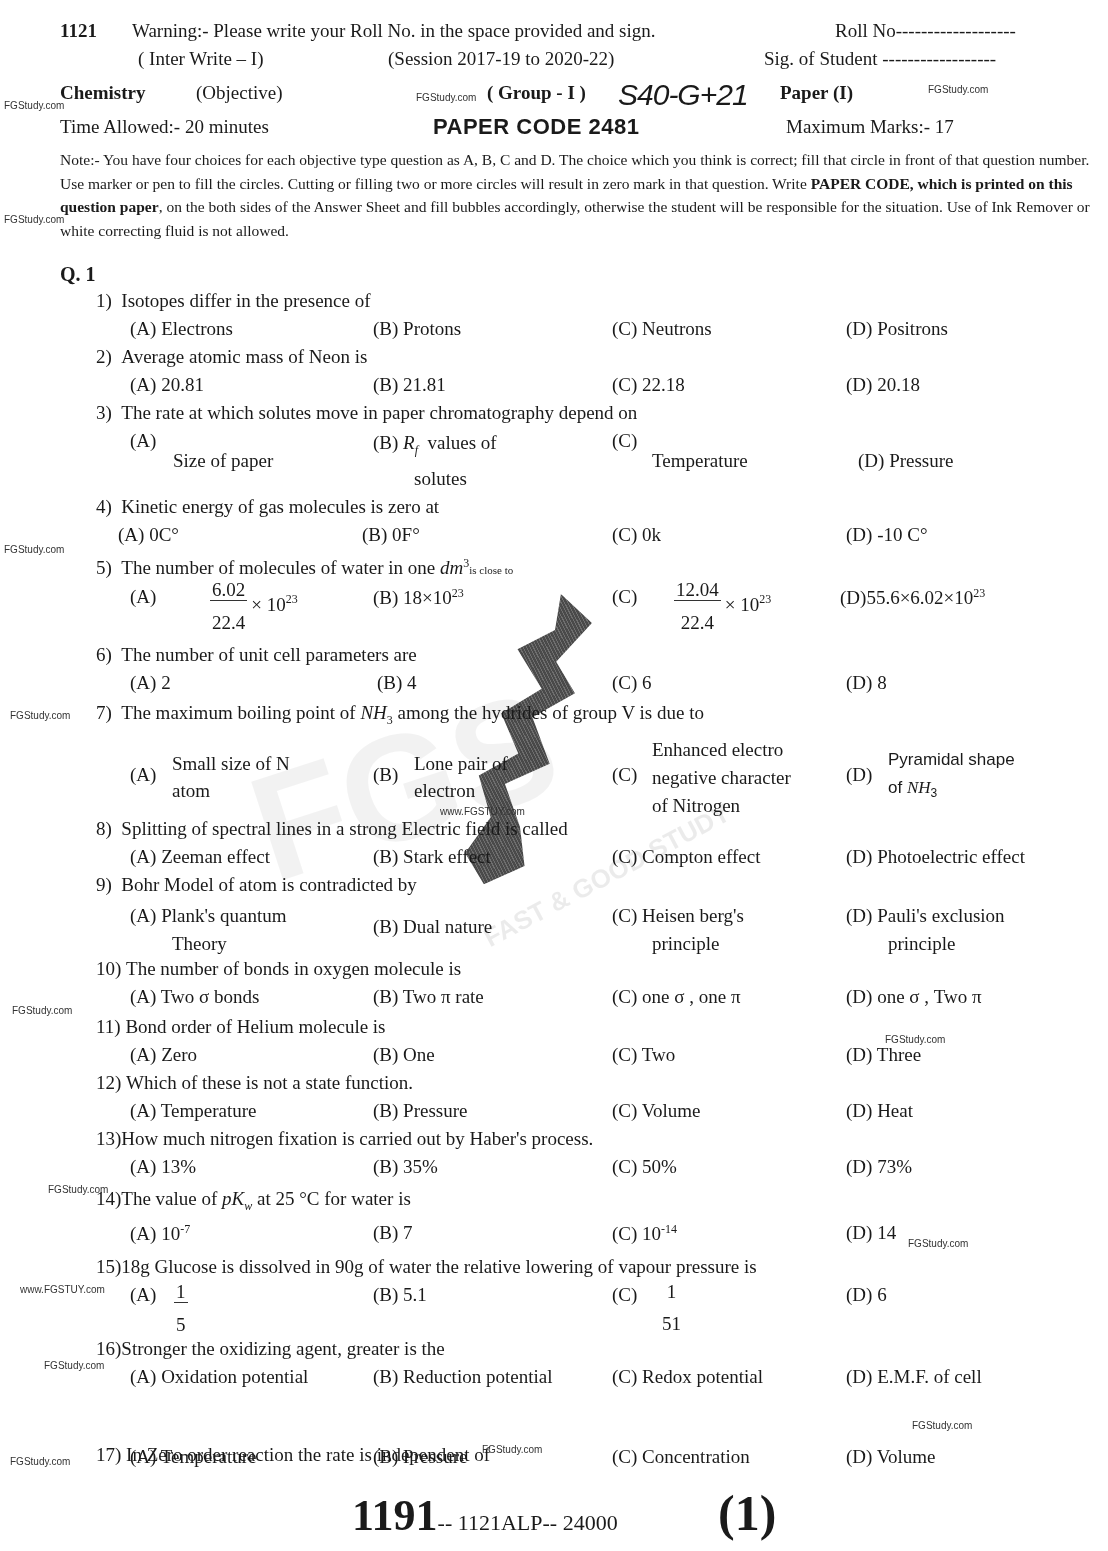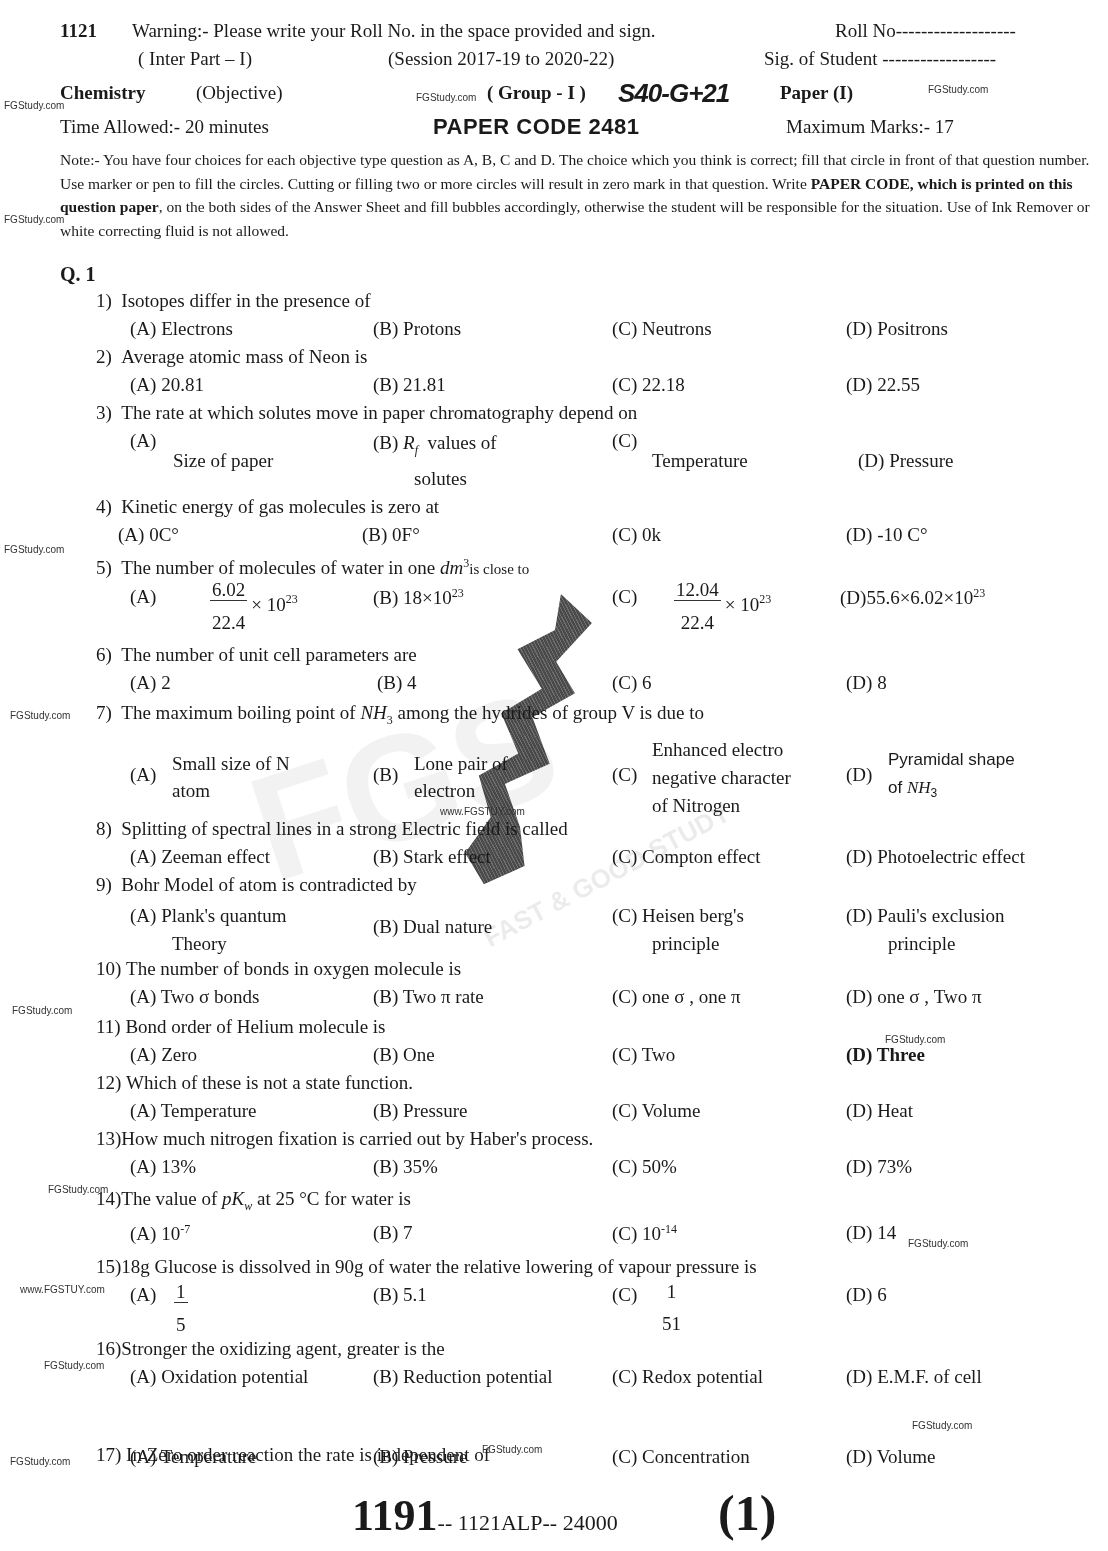--- a/index.html
+++ b/index.html
@@ -4,21 +4,21 @@
 <style>
   html, body { margin: 0; padding: 0; background: #ffffff; }
   body {
     width: 1108px; height: 1551px; position: relative; overflow: hidden;
     font-family: "Liberation Serif", "DejaVu Serif", serif; color: #1a1a1a;
   }
   .abs { position: absolute; white-space: nowrap; }
   .hdr { font-size: 19px; }
   .bold { font-weight: bold; }
   .paper-code { font-family: "Liberation Sans", "DejaVu Sans", sans-serif; font-weight: bold; font-size: 22px; letter-spacing: 0.5px; }
-  .hand { font-family: "Liberation Sans", sans-serif; font-weight: bold; font-style: italic; font-size: 26px; letter-spacing: -1px; }
+  .hand { font-family: "Liberation Sans", sans-serif; font-weight: normal; font-style: italic; font-size: 30px; letter-spacing: -1px; }
   .wm { font-family: "Liberation Sans", "DejaVu Sans", sans-serif; font-size: 10px; color: #333; }
   .note { font-size: 15.5px; line-height: 23.5px; left: 60px; top: 148px; width: 1030px; white-space: normal; text-align: left; }
   .qlabel { font-size: 20px; font-weight: bold; }
   .q { font-size: 19px; }
   .opt { font-size: 19px; }
   .frac { display: inline-block; vertical-align: middle; text-align: center; line-height: 1.05; margin: 0 4px; }
   .frac .num { display: block; border-bottom: 1px solid #333; padding: 0 2px; }
   .frac .den { display: block; padding: 0 2px; margin-top: 12px; }
   .it { font-style: italic; }
   sup { font-size: 12px; }
@@ -45,21 +45,21 @@
 <body>
 
 <div class="watermark-bg">FGS</div>
 <div class="watermark-tag">FAST &amp; GOOD STUDY</div>
 <div class="stamp"></div>
 
 <div class="abs hdr bold" style="left:60px; top:20px;">1121</div>
 <div class="abs hdr" style="left:132px; top:20px;">Warning:- Please write your Roll No. in the space provided and sign.</div>
 <div class="abs hdr" style="left:835px; top:20px;">Roll No-------------------</div>
 
-<div class="abs hdr" style="left:138px; top:48px;">( Inter Part – I)</div>
+<div class="abs hdr" style="left:138px; top:48px;">( Inter Write – I)</div>
 <div class="abs hdr" style="left:388px; top:48px;">(Session  2017-19 to 2020-22)</div>
 <div class="abs hdr" style="left:764px; top:48px;">Sig. of Student ------------------</div>
 
 <div class="abs hdr bold" style="left:60px; top:82px;">Chemistry</div>
 <div class="abs wm" style="left:4px; top:100px;">FGStudy.com</div>
 <div class="abs hdr" style="left:196px; top:82px;">(Objective)</div>
 <div class="abs wm" style="left:416px; top:92px;">FGStudy.com</div>
 <div class="abs hdr bold" style="left:487px; top:82px;">( Group - I )</div>
 <div class="abs hand" style="left:618px; top:78px;">S40-G+21</div>
 <div class="abs hdr bold" style="left:780px; top:82px;">Paper  (I)</div>
@@ -79,39 +79,39 @@
 <div class="abs q" style="left:96px; top:290px;"><span>1)</span>&nbsp;&nbsp;<span>Isotopes differ in the presence of</span></div>
 <div class="abs opt" style="left:130px; top:318px;">(A) Electrons</div>
 <div class="abs opt" style="left:373px; top:318px;">(B) Protons</div>
 <div class="abs opt" style="left:612px; top:318px;">(C)  Neutrons</div>
 <div class="abs opt" style="left:846px; top:318px;">(D)  Positrons</div>
 
 <div class="abs q" style="left:96px; top:346px;"><span>2)</span>&nbsp;&nbsp;<span>Average atomic mass of Neon is</span></div>
 <div class="abs opt" style="left:130px; top:374px;">(A) 20.81</div>
 <div class="abs opt" style="left:373px; top:374px;">(B) 21.81</div>
 <div class="abs opt" style="left:612px; top:374px;">(C) 22.18</div>
-<div class="abs opt" style="left:846px; top:374px;">(D)  22.55</div>
+<div class="abs opt" style="left:846px; top:374px;">(D)  20.18</div>
 
 <div class="abs q" style="left:96px; top:402px;"><span>3)</span>&nbsp;&nbsp;<span>The rate at which solutes move in paper chromatography depend on</span></div>
 <div class="abs opt" style="left:130px; top:430px;">(A)</div>
 <div class="abs opt" style="left:173px; top:450px;">Size of paper</div>
 <div class="abs opt" style="left:373px; top:432px;"><span>(B)</span> <span class="it">R</span><sub class="it">f</sub>&nbsp; <span>values of</span></div>
 <div class="abs opt" style="left:414px; top:468px;">solutes</div>
 <div class="abs opt" style="left:612px; top:430px;">(C)</div>
 <div class="abs opt" style="left:652px; top:450px;">Temperature</div>
 <div class="abs opt" style="left:858px; top:450px;">(D)  Pressure</div>
 
 <div class="abs q" style="left:96px; top:496px;"><span>4)</span>&nbsp;&nbsp;<span>Kinetic energy of gas molecules is zero at</span></div>
 <div class="abs opt" style="left:118px; top:524px;">(A) 0C°</div>
 <div class="abs opt" style="left:362px; top:524px;">(B) 0F°</div>
 <div class="abs opt" style="left:612px; top:524px;">(C) 0k</div>
 <div class="abs opt" style="left:846px; top:524px;">(D)  -10 C°</div>
 <div class="abs wm" style="left:4px; top:544px;">FGStudy.com</div>
 
-<div class="abs q" style="left:96px; top:556px;"><span>5)</span>&nbsp;&nbsp;<span>The number of molecules of water in one </span><span class="it">dm</span><sup>3</sup><span style="font-size:15px;">is close to</span></div>
+<div class="abs q" style="left:96px; top:556px;"><span>5)</span>&nbsp;&nbsp;<span>The number of molecules of water in one </span><span class="it">dm</span><sup>3</sup><span style="font-size:11px;">is close to</span></div>
 <div class="abs opt" style="left:130px; top:586px;">(A)</div>
 <div class="abs opt" style="left:206px; top:580px;">
   <span class="frac"><span class="num">6.02</span><span class="den">22.4</span></span><span>× 10</span><sup>23</sup>
 </div>
 <div class="abs opt" style="left:373px; top:586px;"><span>(B) 18×10</span><sup>23</sup></div>
 <div class="abs opt" style="left:612px; top:586px;">(C)</div>
 <div class="abs opt" style="left:670px; top:580px;">
   <span class="frac"><span class="num">12.04</span><span class="den">22.4</span></span><span>× 10</span><sup>23</sup>
 </div>
 <div class="abs opt" style="left:840px; top:586px;"><span>(D)55.6×6.02×10</span><sup>23</sup></div>
@@ -150,21 +150,21 @@
 <div class="abs opt" style="left:130px; top:986px;">(A) Two σ bonds</div>
 <div class="abs opt" style="left:373px; top:986px;">(B) Two π rate</div>
 <div class="abs opt" style="left:612px; top:986px;">(C) one σ , one π</div>
 <div class="abs opt" style="left:846px; top:986px;">(D) one σ , Two π</div>
 <div class="abs wm" style="left:12px; top:1005px;">FGStudy.com</div>
 
 <div class="abs q" style="left:96px; top:1016px;"><span>11)</span>&nbsp;<span>Bond order of Helium molecule is</span></div>
 <div class="abs opt" style="left:130px; top:1044px;">(A) Zero</div>
 <div class="abs opt" style="left:373px; top:1044px;">(B) One</div>
 <div class="abs opt" style="left:612px; top:1044px;">(C) Two</div>
-<div class="abs opt" style="left:846px; top:1044px;font-weight:bold;">(D)  Three</div>
+<div class="abs opt" style="left:846px; top:1044px;">(D)  Three</div>
 <div class="abs wm" style="left:885px; top:1034px;">FGStudy.com</div>
 
 <div class="abs q" style="left:96px; top:1072px;"><span>12)</span>&nbsp;<span>Which of these is not a state function.</span></div>
 <div class="abs opt" style="left:130px; top:1100px;">(A) Temperature</div>
 <div class="abs opt" style="left:373px; top:1100px;">(B) Pressure</div>
 <div class="abs opt" style="left:612px; top:1100px;">(C) Volume</div>
 <div class="abs opt" style="left:846px; top:1100px;">(D) Heat</div>
 
 <div class="abs q" style="left:96px; top:1128px;"><span>13)</span><span>How much nitrogen fixation is carried out by Haber's process.</span></div>
 <div class="abs opt" style="left:130px; top:1156px;">(A) 13%</div>

